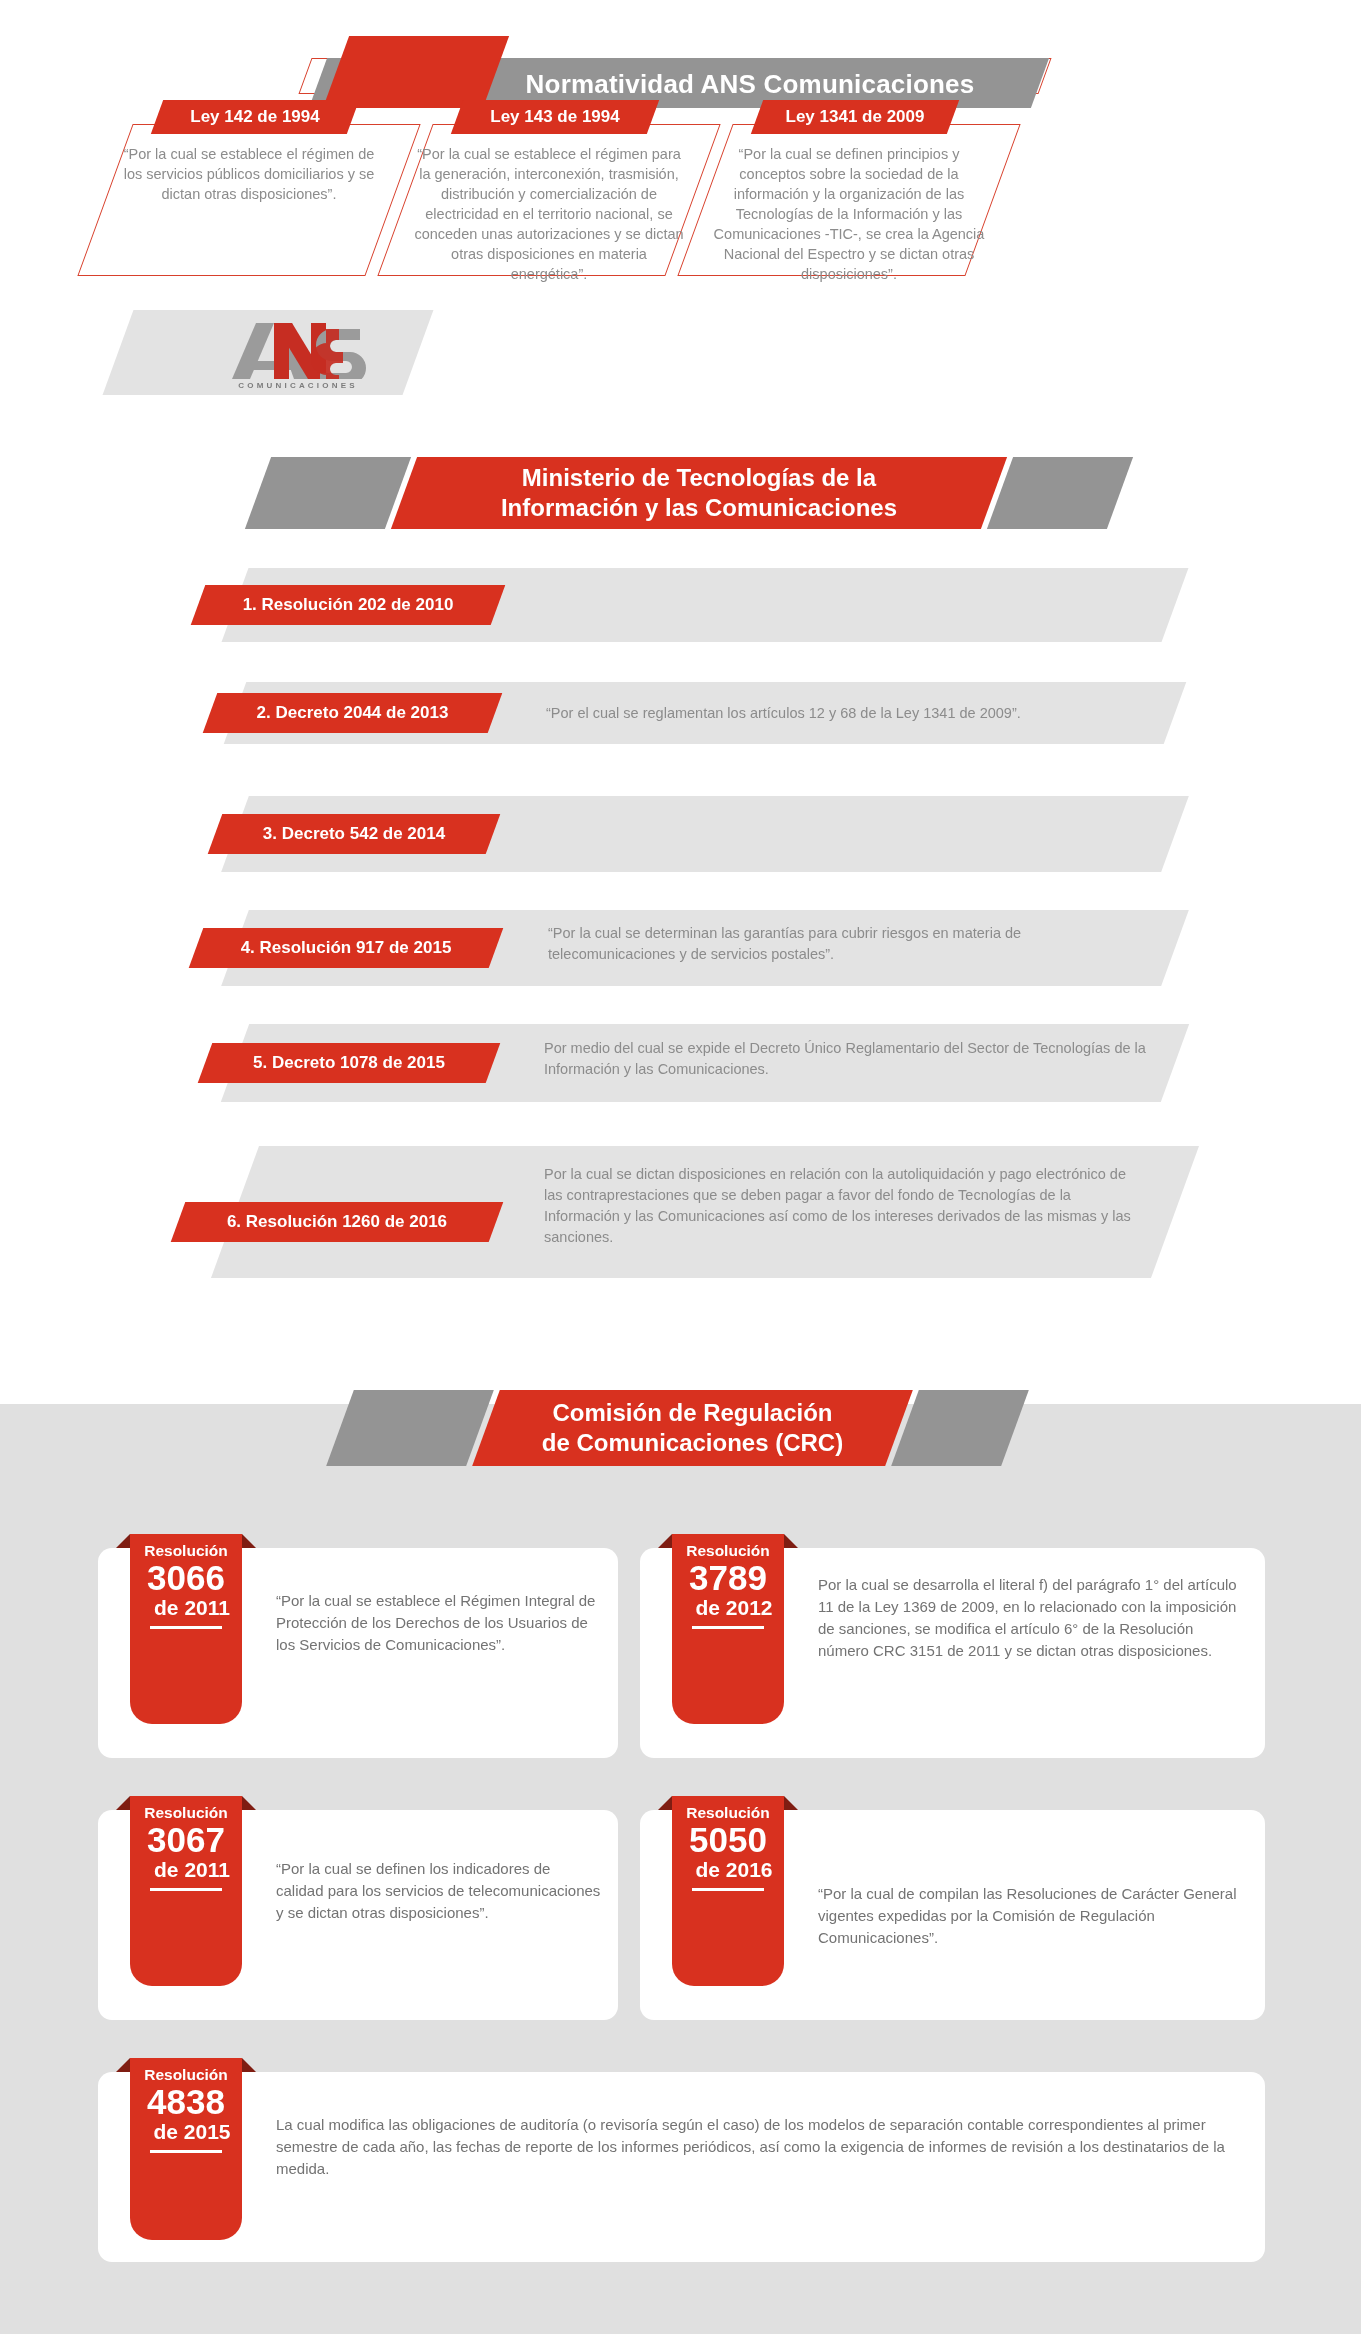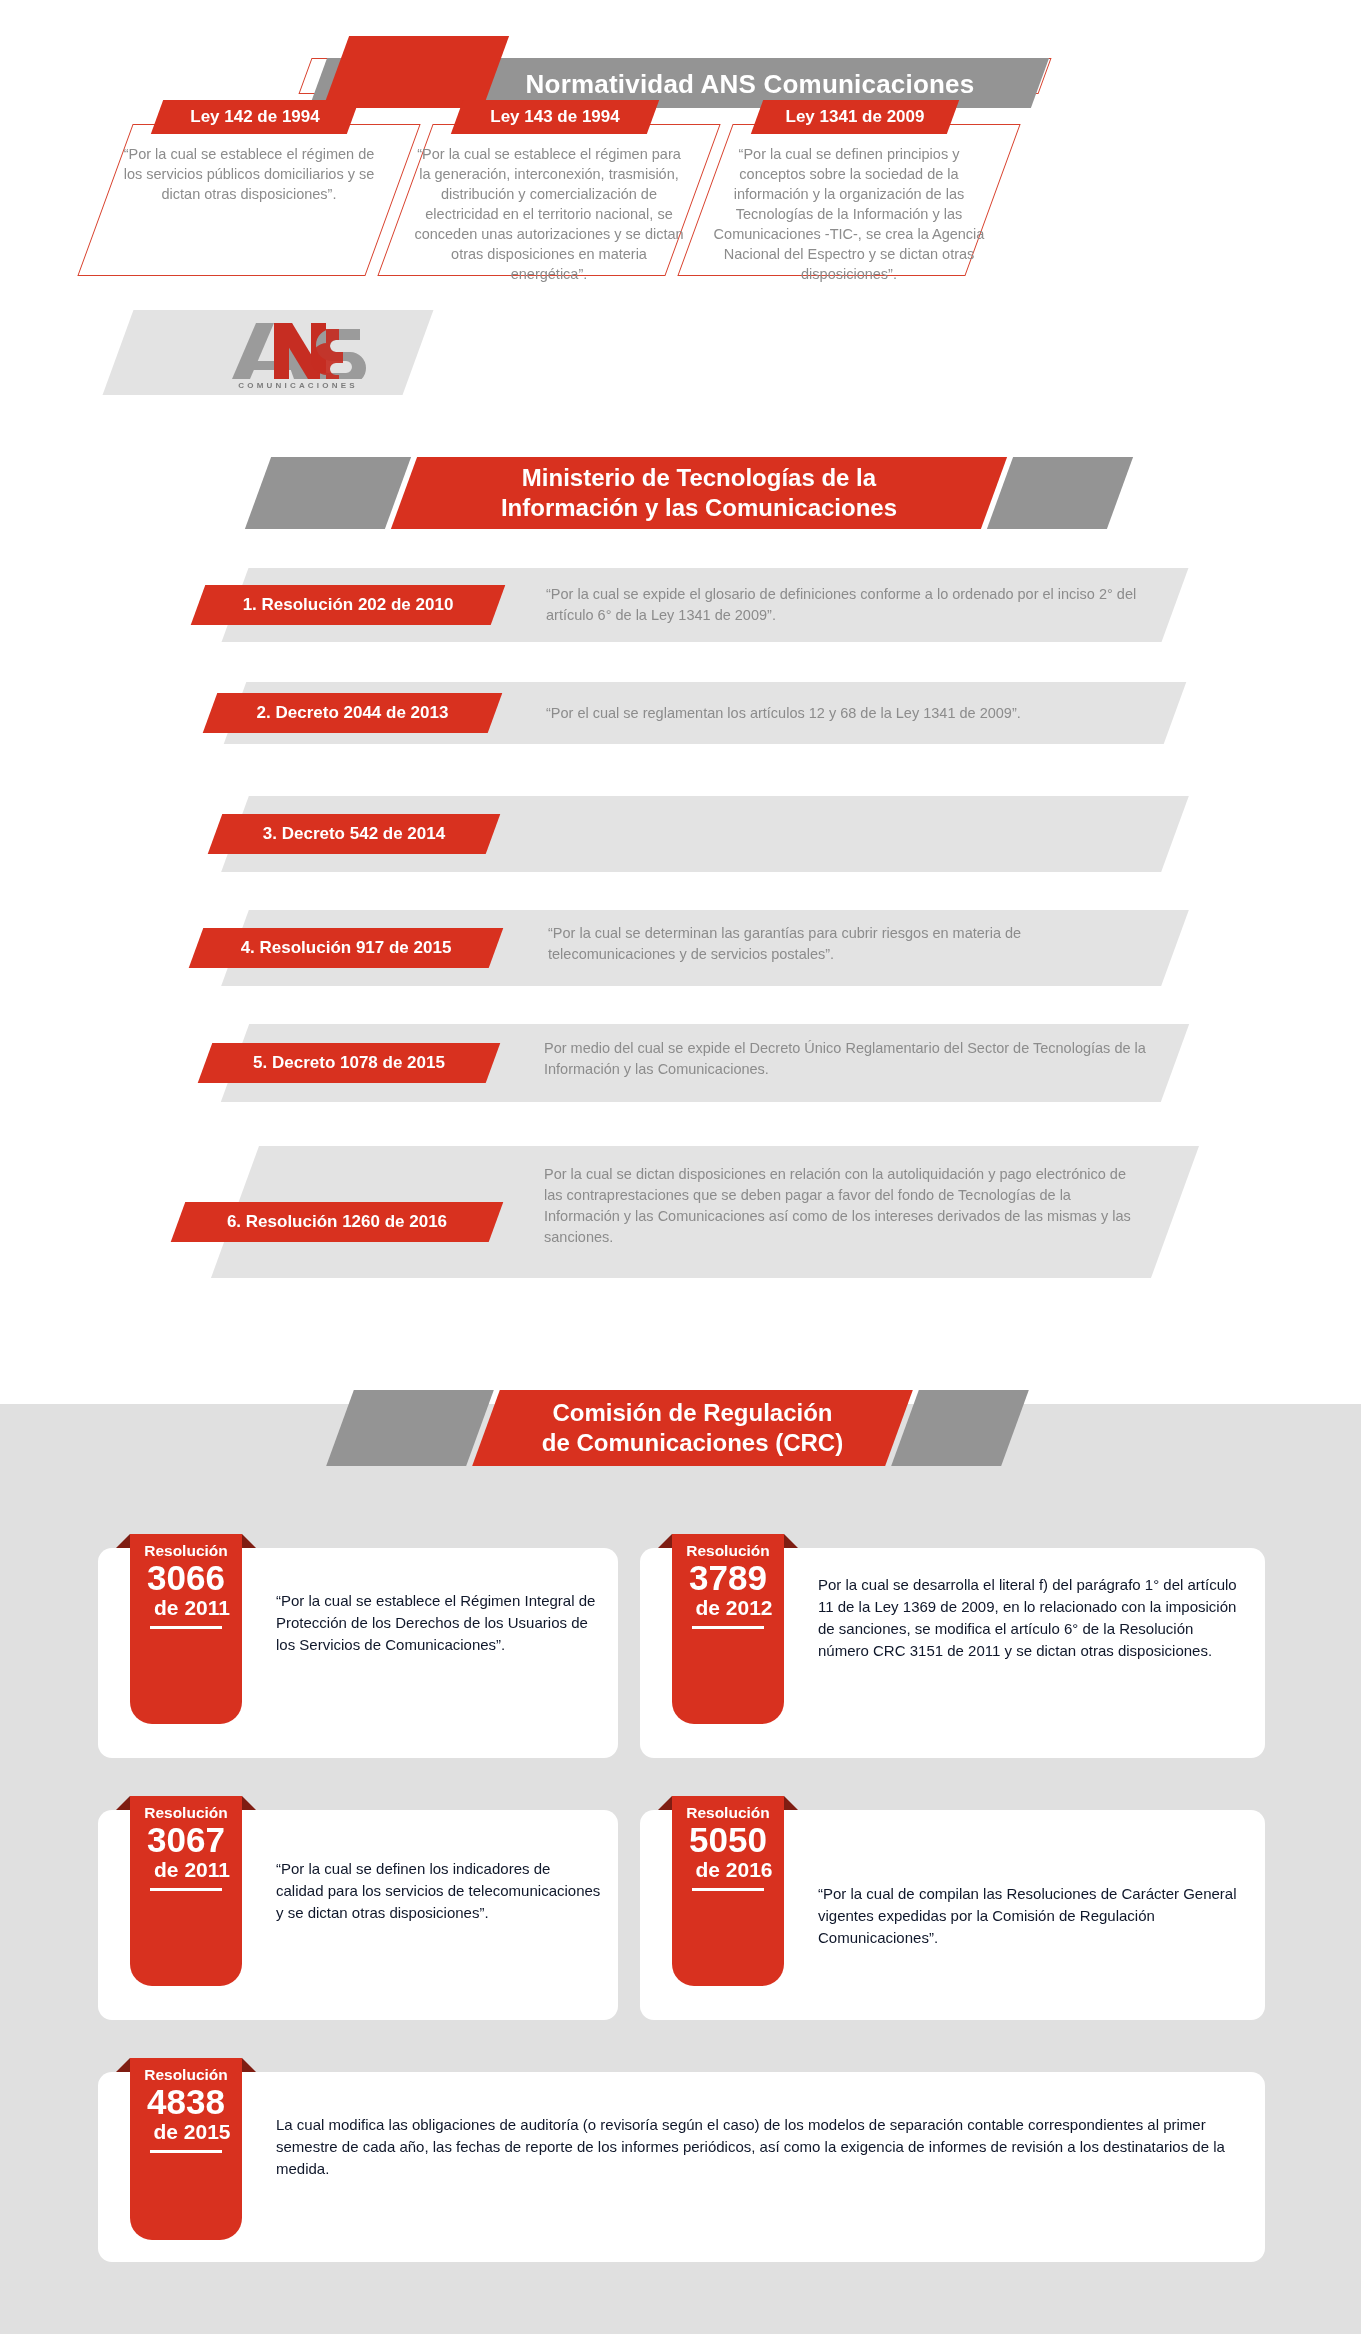--- a/index.html
+++ b/index.html
@@ -228,21 +228,21 @@
     line-height: 24px;
     margin-left: 12px;
   }
   .ribbon .r-rule {
     width: 72px; height: 2.5px;
     background: #ffffff;
     margin: 6px auto 0 auto;
   }
   .crc-text {
     position: absolute;
-    color: #0f172a;
+    color: #737373;
     font-size: 15px;
     line-height: 22px;
   }
 </style>
 </head>
 <body>
 
 <div class="page">
 
   <div class="crc-backdrop"></div>
@@ -306,21 +306,20 @@
       <div>Ministerio de Tecnologías de la</div>
       <div>Información y las Comunicaciones</div>
     </div>
   </div>
 
   <div class="res-row" style="top:560px; width:1361px; height:90px;">
     <div class="res-grey" style="left:235px; top:8px; width:940px; height:74px;"></div>
     <div class="res-tag" style="left:198px; top:25px; width:300px;">
       <span>1. Resolución 202 de 2010</span>
     </div>
-    <div class="res-desc" style="left:546px; top:24px; width:610px;">“Por la cual se expide el glosario de definiciones conforme a lo ordenado por el inciso 2° del artículo 6° de la Ley 1341 de 2009”.</div>
   </div>
 
   <div class="res-row" style="top:676px; width:1361px; height:90px;">
     <div class="res-grey" style="left:235px; top:6px; width:940px; height:62px;"></div>
     <div class="res-tag" style="left:210px; top:17px; width:285px;">
       <span>2. Decreto 2044 de 2013</span>
     </div>
     <div class="res-desc" style="left:546px; top:27px; width:640px;">“Por el cual se reglamentan los artículos 12 y 68 de la Ley 1341 de 2009”.</div>
   </div>
 

